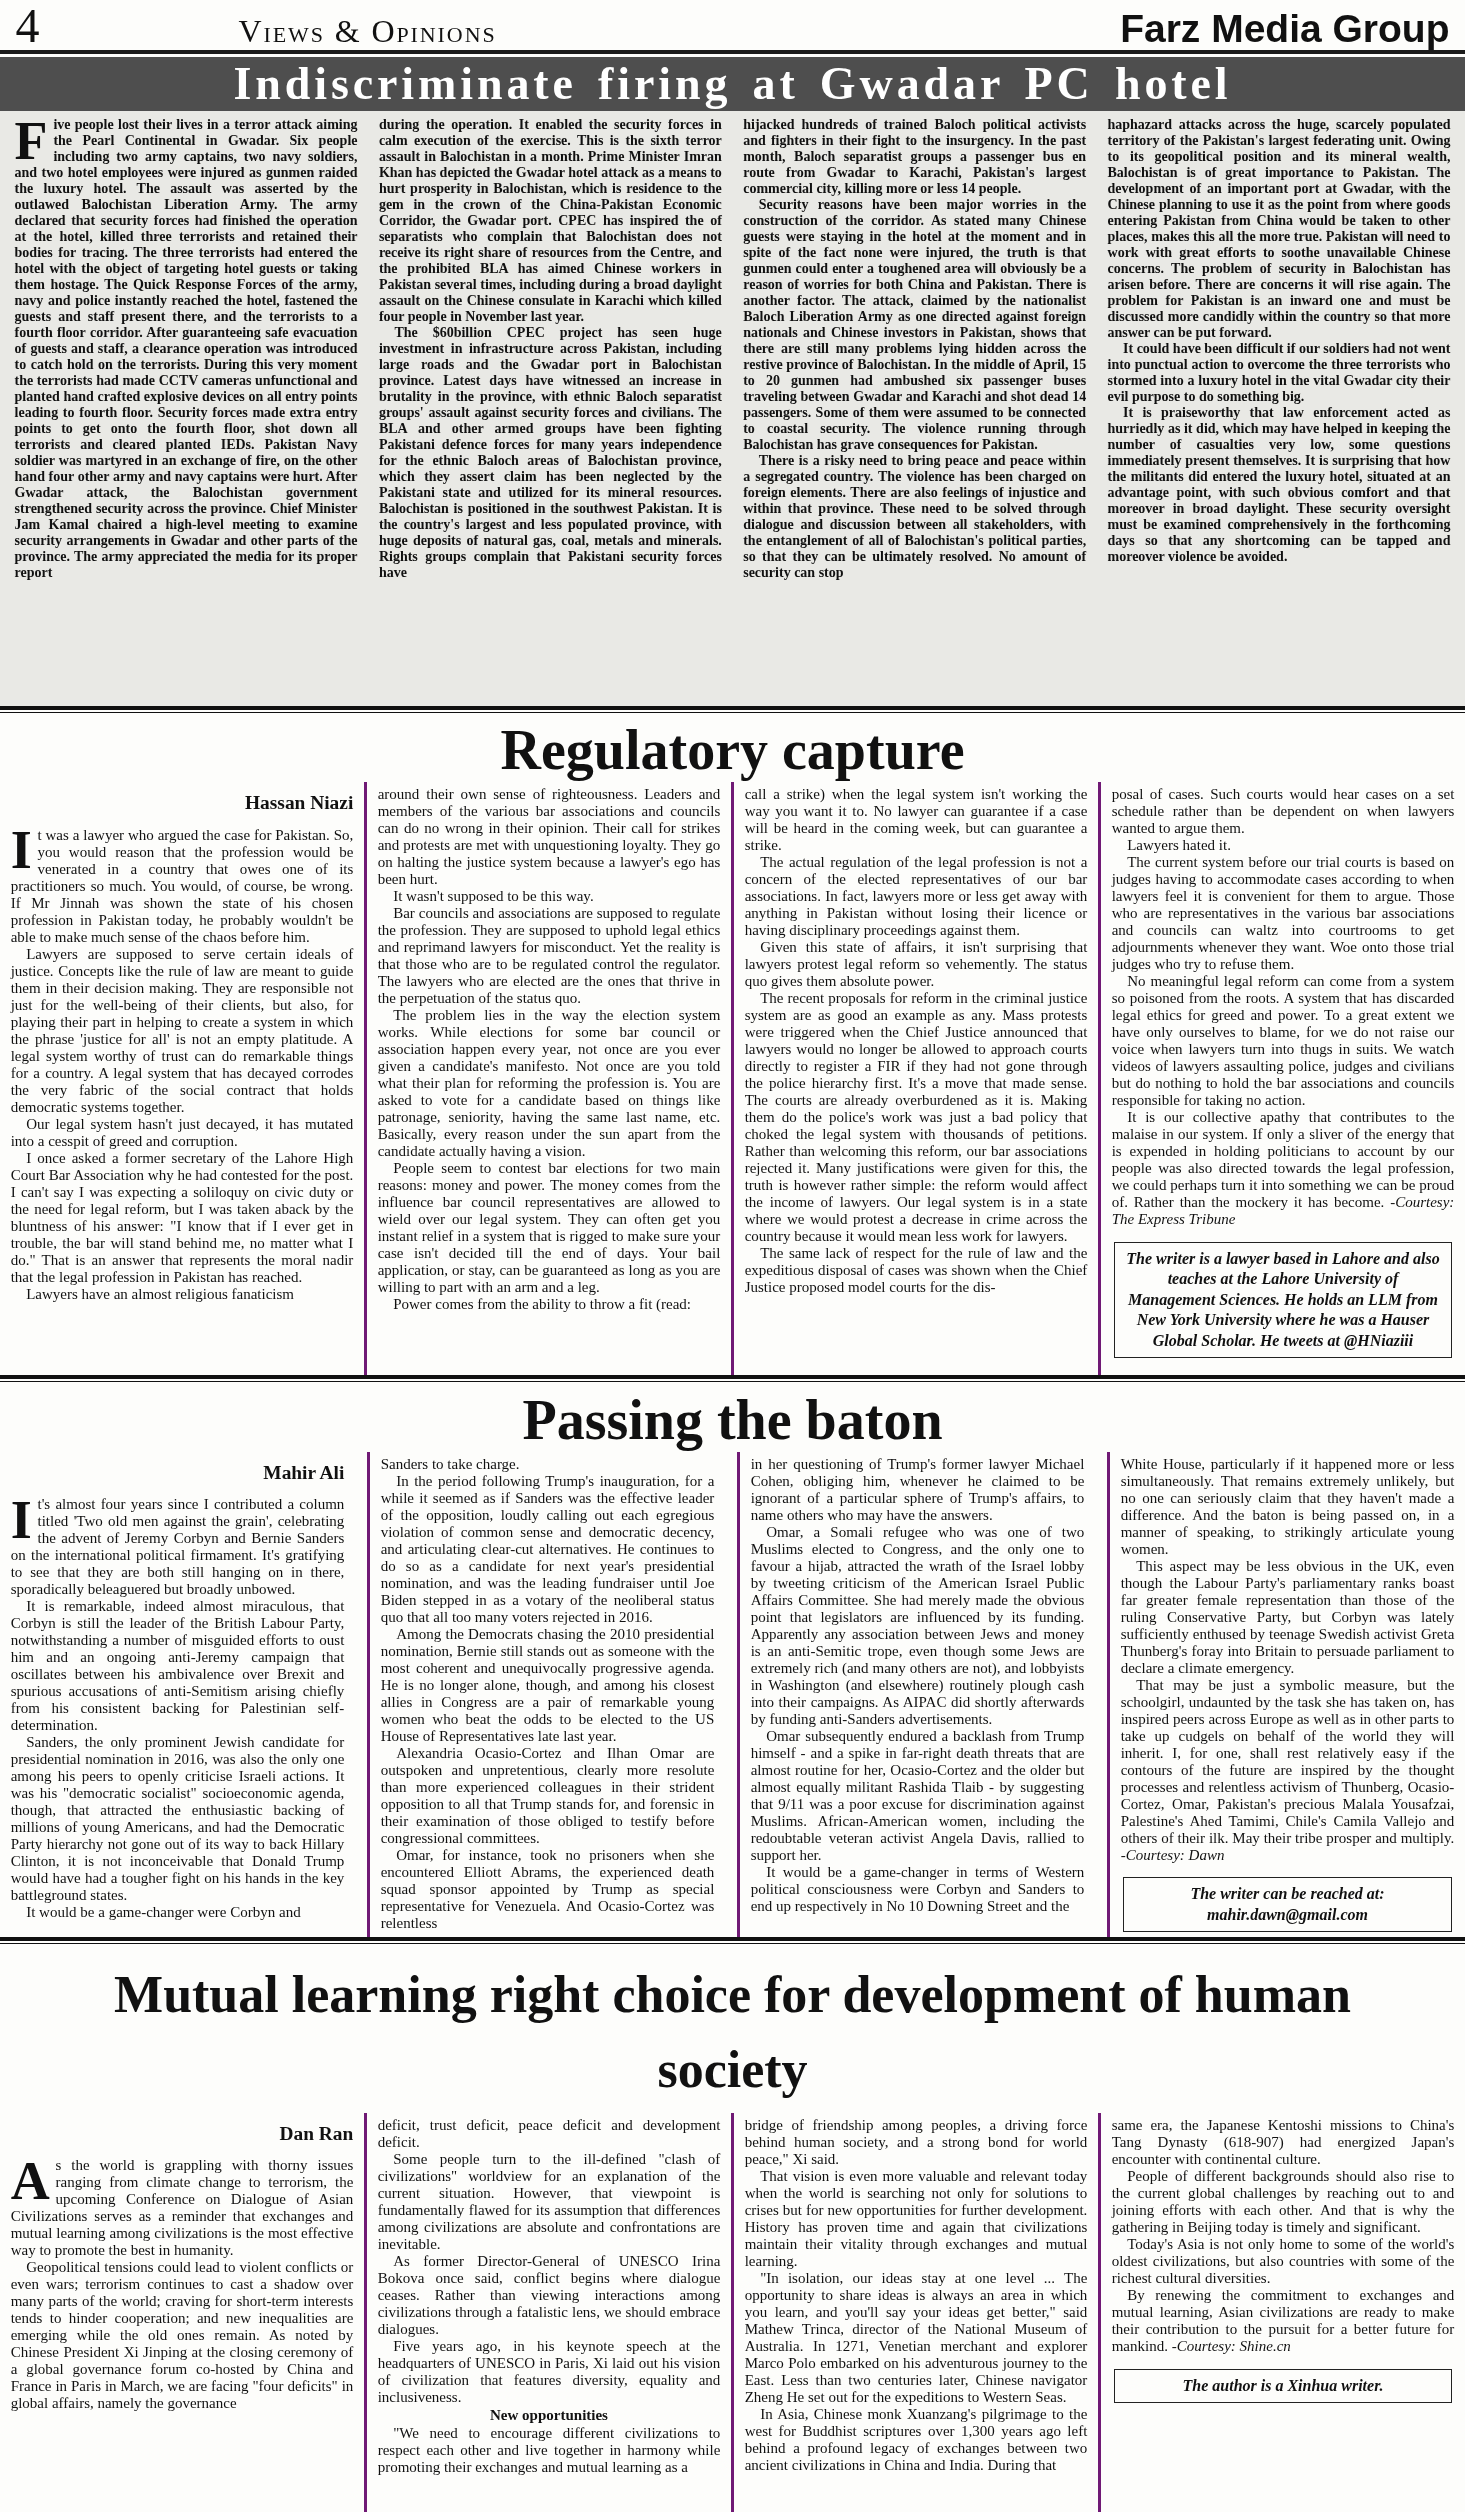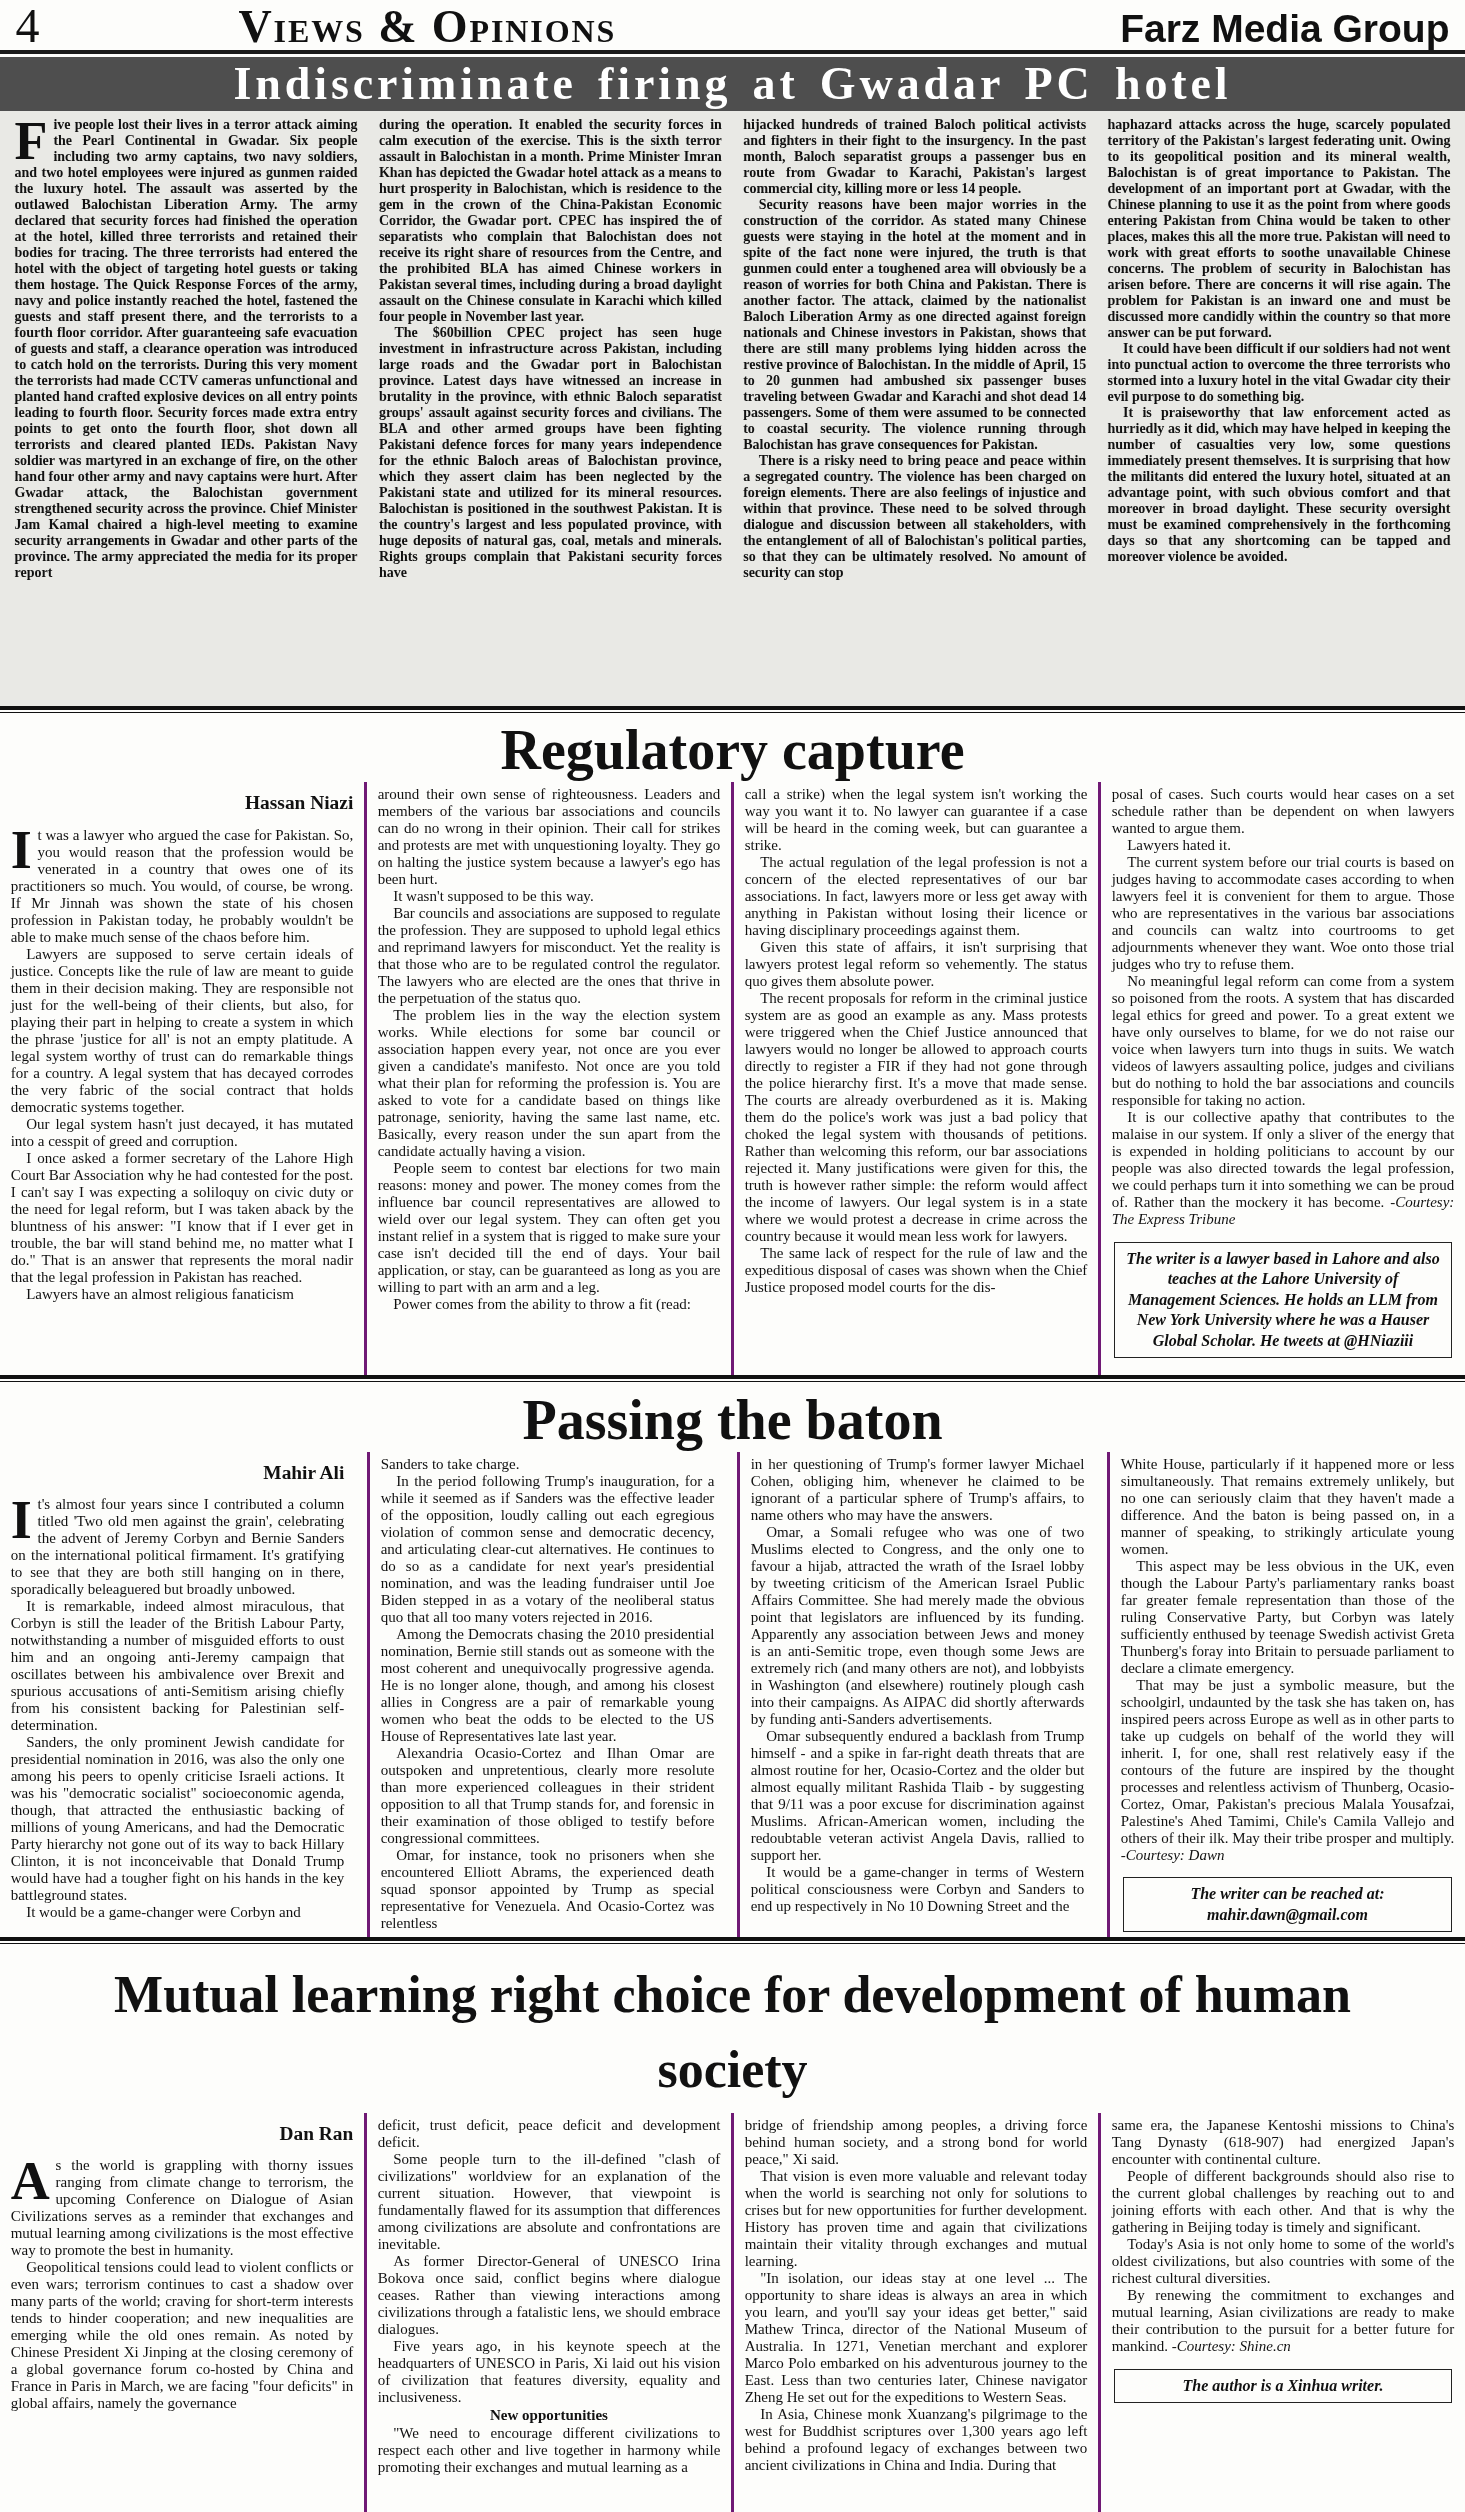--- a/index.html
+++ b/index.html
@@ -8,22 +8,22 @@
     background:#fdfdfb;color:#111;
     font-family:"Liberation Serif", serif;
   }
   
   .masthead{
     display:flex;align-items:baseline;height:48px;padding:1.9px 15.5px 0 15.5px;
     border-bottom:4.8px solid #1b1b1b;
   }
   .page-num{font-size:48px;line-height:48px;font-weight:400;}
   .section-title{
-    font-variant:small-caps;font-size:46px;line-height:45px;letter-spacing:1.9px;
-    margin-left:199px;font-weight:700;
+    font-variant:small-caps;font-size:32px;line-height:45px;letter-spacing:1.9px;
+    margin-left:199px;font-weight:400;
   }
   .brand{
     margin-left:auto;font-family:"Liberation Sans", sans-serif;
     font-weight:bold;font-size:39px;line-height:43px;
   }
   
   .banner{
     margin-top:3px;background:#4e4e4e;color:#fff;
     text-align:center;font-weight:bold;font-size:46px;line-height:54px;height:54px;
     letter-spacing:3.9px;word-spacing:5.8px;overflow:hidden;

